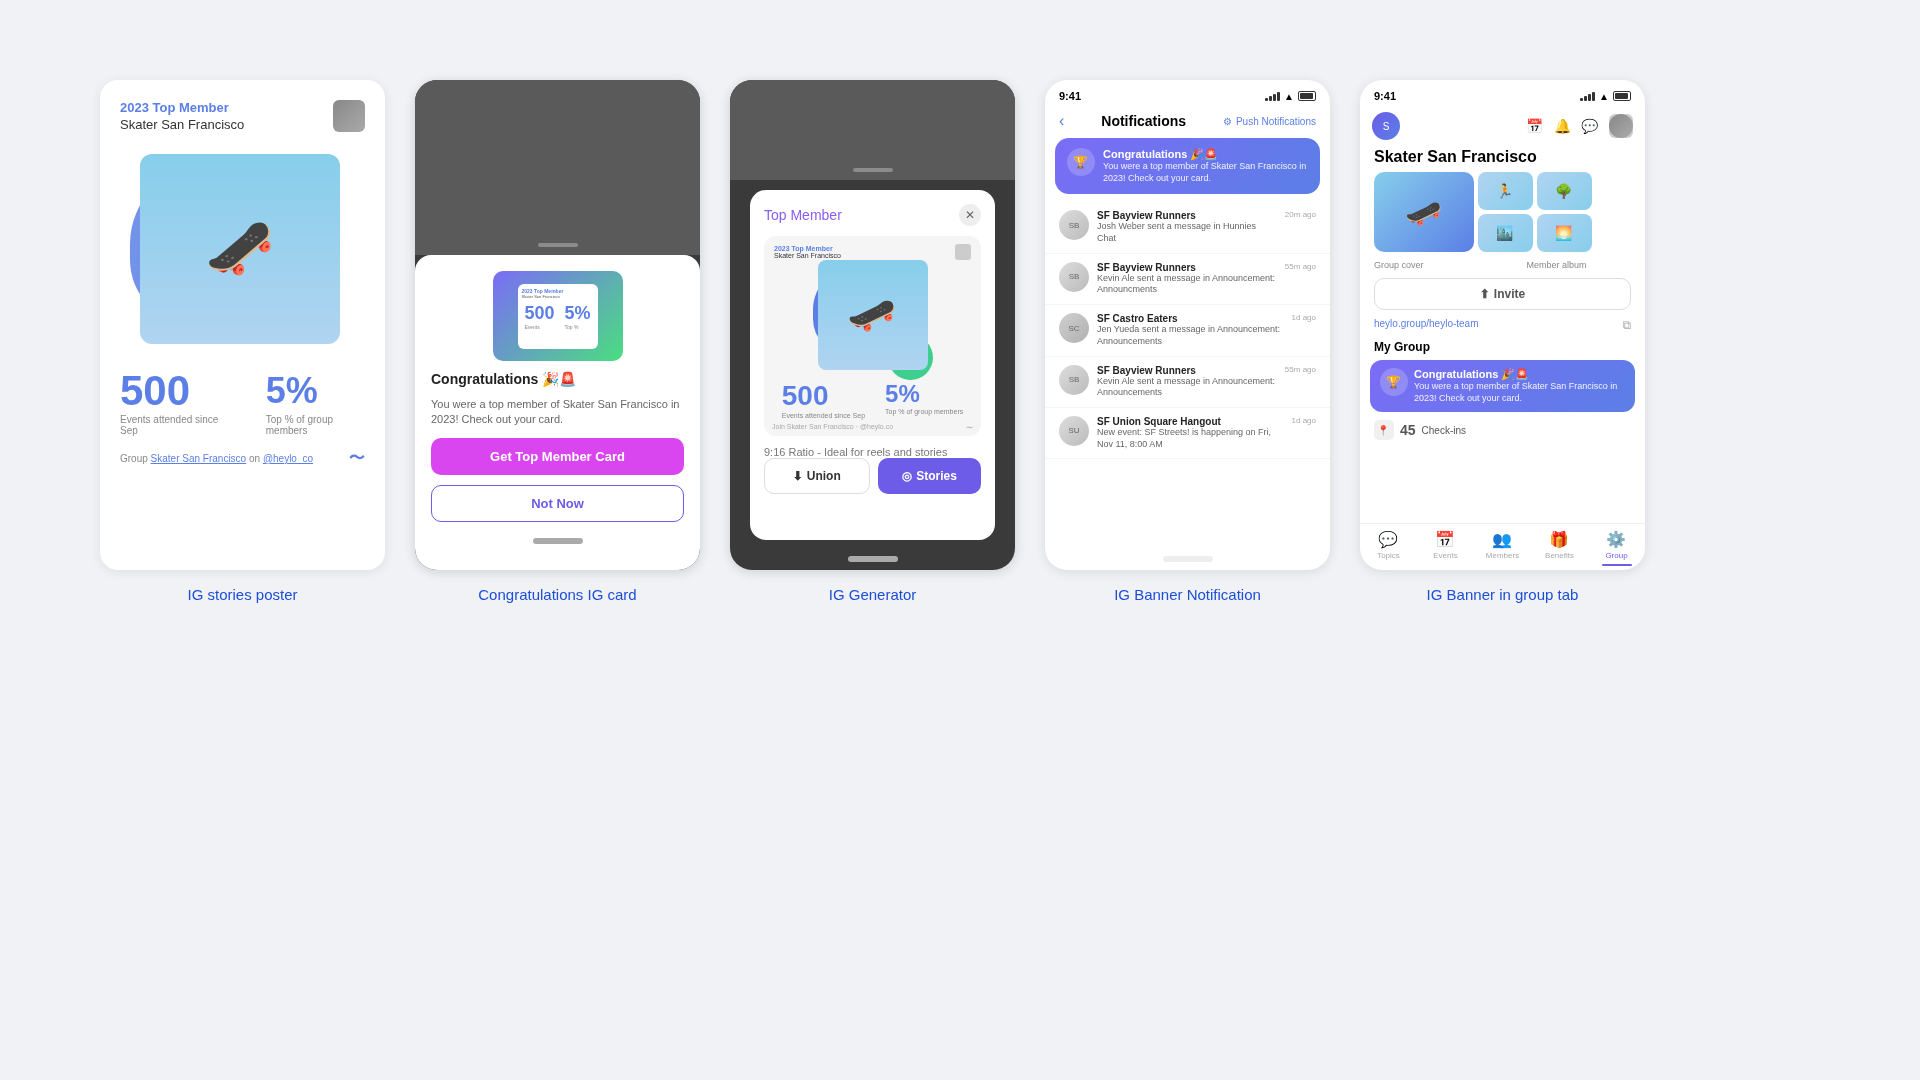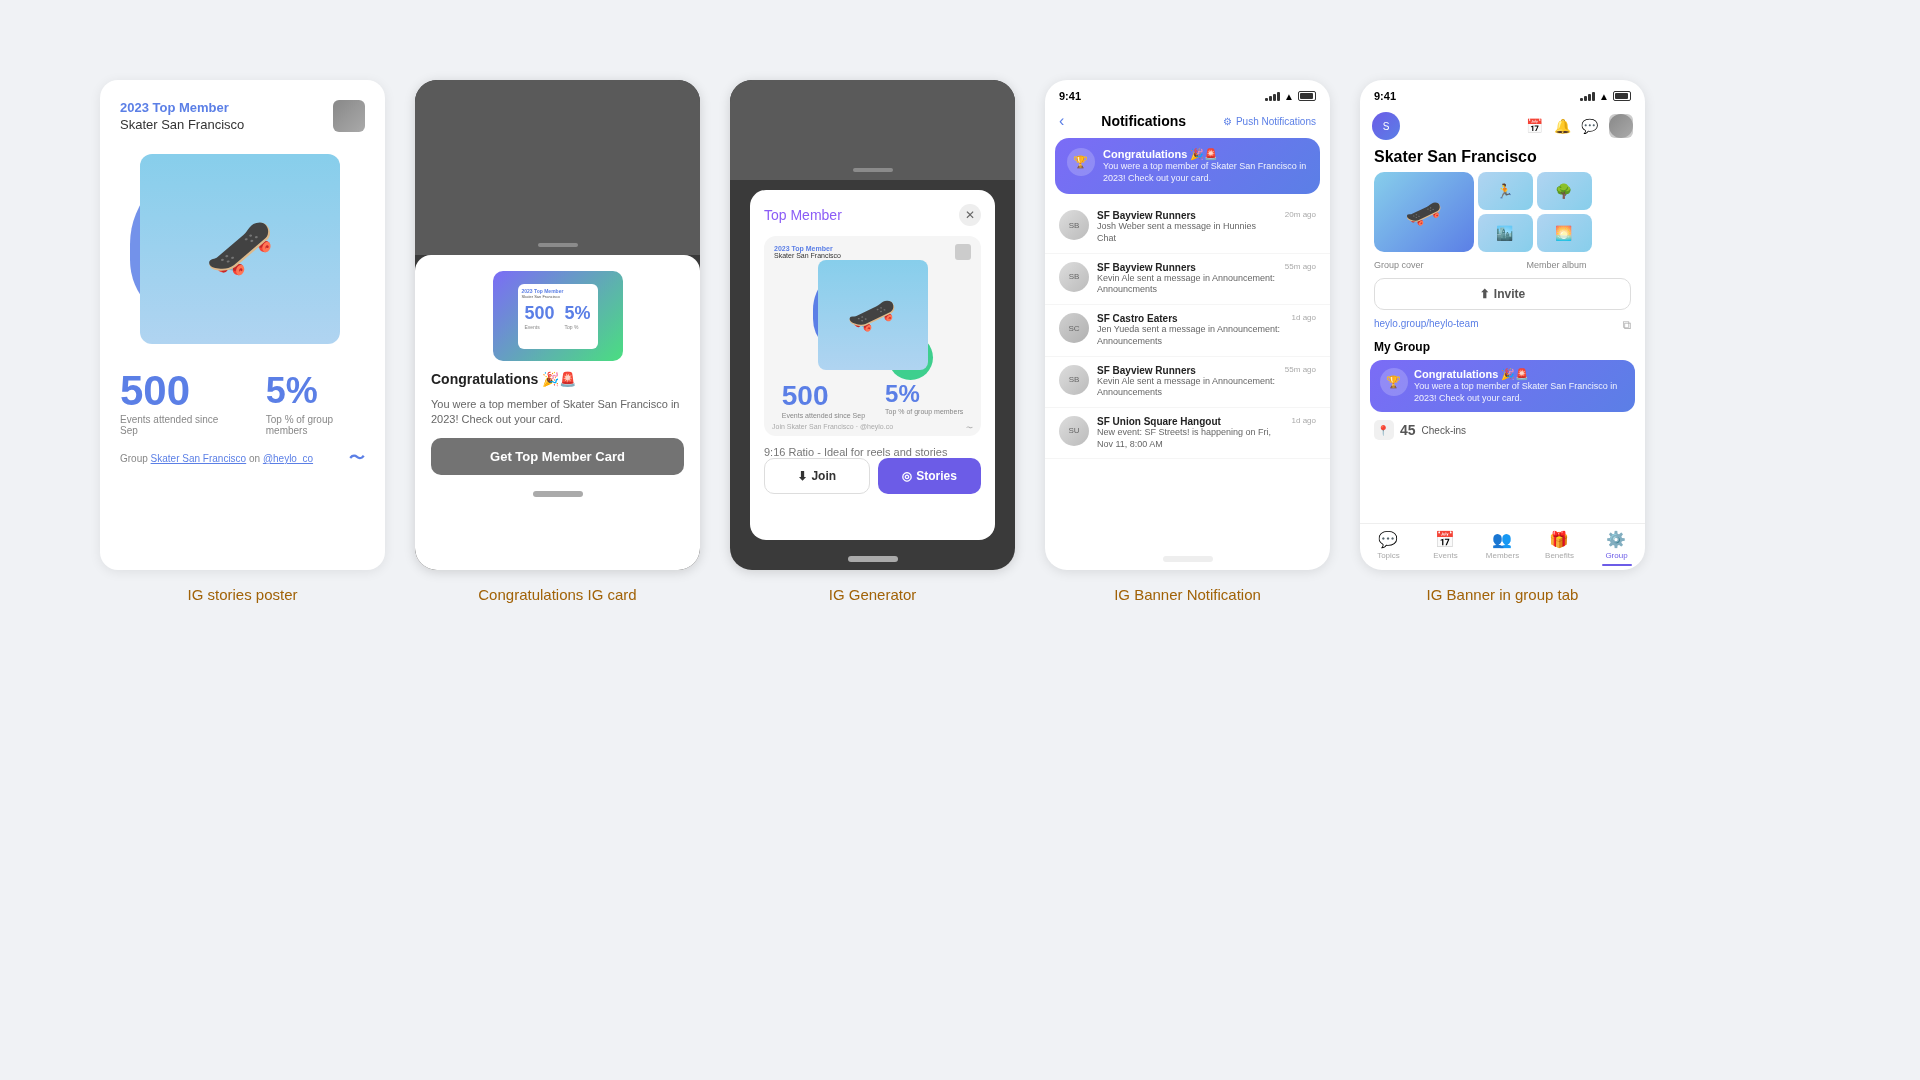--- a/index.html
+++ b/index.html
@@ -25,21 +25,21 @@
       align-items: flex-start;
     }
     
     .card-wrapper {
       display: flex;
       flex-direction: column;
       align-items: center;
       gap: 16px;
     }
     .card-label {
-      color: #a16207;
+      color: #1d4ed8;
       font-size: 15px;
       font-weight: 400;
       text-align: center;
     }
 
     
     .ig-stories-card {
       width: 285px;
       height: 490px;
       background: white;
@@ -230,21 +230,21 @@
       font-size: 14px;
       font-weight: 700;
       color: #222;
     }
     .congrats-desc {
       font-size: 11px;
       color: #666;
       line-height: 1.4;
     }
     .get-card-btn {
-      background: #737373;
+      background: #d946ef;
       color: white;
       border: none;
       border-radius: 10px;
       padding: 11px;
       font-size: 13px;
       font-weight: 600;
       cursor: pointer;
       width: 100%;
     }
     .not-now-btn {
@@ -876,20 +876,21 @@
                 <div>
                   <div class="mini-stat-pct">5%</div>
                   <div style="font-size:5px;color:#888;">Top %</div>
                 </div>
               </div>
             </div>
           </div>
           <div class="congrats-title">Congratulations 🎉🚨</div>
           <div class="congrats-desc">You were a top member of Skater San Francisco in 2023! Check out your card.</div>
           <button class="get-card-btn">Get Top Member Card</button>
+          <button class="not-now-btn">Not Now</button>
           <div class="ig-bottom-bar"></div>
         </div>
       </div>
       <div class="card-label">Congratulations IG card</div>
     </div>
 
     <div class="card-wrapper">
       <div class="ig-generator-card">
         <div class="ig-gen-top">
           <div class="ig-gen-top-notch"></div>
@@ -925,21 +926,21 @@
               </div>
               <div class="gen-footer-text">
                 <span>Join Skater San Francisco · @heylo.co</span>
                 <span>〜</span>
               </div>
             </div>
             <div class="ratio-text">9:16 Ratio - Ideal for reels and stories</div>
             <div class="gen-action-row">
               <button class="save-btn">
                 <span>⬇</span>
-                <span>Join</span>
+                <span>Union</span>
               </button>
               <button class="stories-btn">
                 <span>◎</span>
                 <span>Stories</span>
               </button>
             </div>
           </div>
         </div>
         <div class="ig-bottom-bar" style="margin-bottom:8px;"></div>
       </div>

